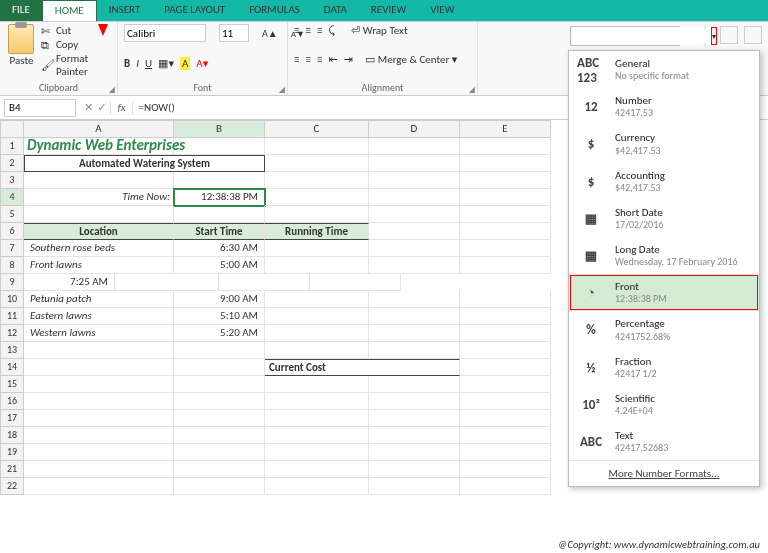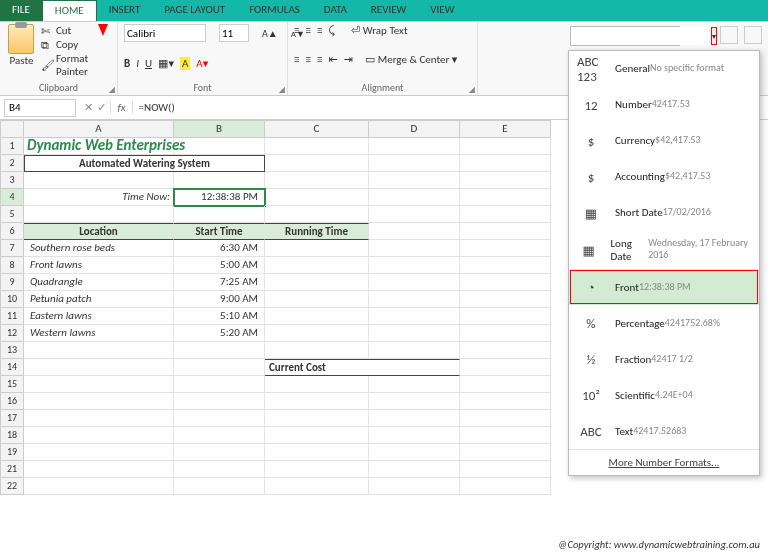--- a/index.html
+++ b/index.html
@@ -52,22 +52,22 @@
 .sub-cell{font-weight:bold;text-align:center;border:1px solid #444!important}
 .hdr-cell{background:#d9ecd9;font-weight:bold;text-align:center;border-top:1px solid #444;border-bottom:1px solid #444}
 .data-l{font-style:italic;padding-left:6px}
 .data-r{text-align:right;padding-right:6px}
 .tn{text-align:right;font-style:italic;}
 .active-cell{outline:2px solid #2a8a4a;outline-offset:-1px;text-align:right;padding-right:6px}
 .cc{font-weight:bold;text-align:left;padding-left:4px;border-top:1px solid #444;border-bottom:1px solid #444}
 .popup{position:absolute;right:8px;top:50px;width:192px;background:#fff;border:1px solid #bbb;box-shadow:2px 2px 6px rgba(0,0,0,0.25);z-index:10}
 .format-item{display:flex;align-items:center;gap:10px;padding:6px 8px;cursor:pointer}
 .format-item.sel{background:#d3ead3;outline:1px solid red;outline-offset:-2px}
-.fi-icon{width:28px;height:24px;display:flex;align-items:center;justify-content:center;font-weight:normal;font-size:13px;color:#444}
-.fi-text{display:flex;flex-direction:row;line-height:1.2}
+.fi-icon{width:28px;height:24px;display:flex;align-items:center;justify-content:center;font-weight:bold;font-size:13px;color:#444}
+.fi-text{display:flex;flex-direction:column;line-height:1.2}
 .fi-title{font-size:11px;color:#222}
 .fi-sub{font-size:10px;color:#888}
 .more-fmt{text-align:center;padding:6px;border-top:1px solid #e4e4e4;color:#444;text-decoration:underline;cursor:pointer}
 .copyright{position:absolute;right:8px;bottom:2px;font-style:italic;font-size:10.5px;color:#333}
 .ribbon-right{position:absolute;right:6px;top:26px;display:flex;gap:6px}
 .rb-box{width:18px;height:18px;border:1px solid #ccc}
 </style>
 </head>
 <body>
 
@@ -237,21 +237,20 @@
       <div class="row">
         <div class="rh">8</div>
         <div class="cell data-l" style="width: 150px;">Front lawns</div>
         <div class="cell data-r">5:00 AM</div>
         <div class="cell " style="width: 104px;"></div>
         <div class="cell "></div>
         <div class="cell "></div>
       </div>
       <div class="row">
         <div class="rh">9</div>
-        <div class="cell data-l" style="width: 150px;">Quadrangle</div>
         <div class="cell data-r">7:25 AM</div>
         <div class="cell " style="width: 104px;"></div>
         <div class="cell "></div>
         <div class="cell "></div>
       </div>
       <div class="row">
         <div class="rh">10</div>
         <div class="cell data-l" style="width: 150px;">Petunia patch</div>
         <div class="cell data-r">9:00 AM</div>
         <div class="cell " style="width: 104px;"></div>

